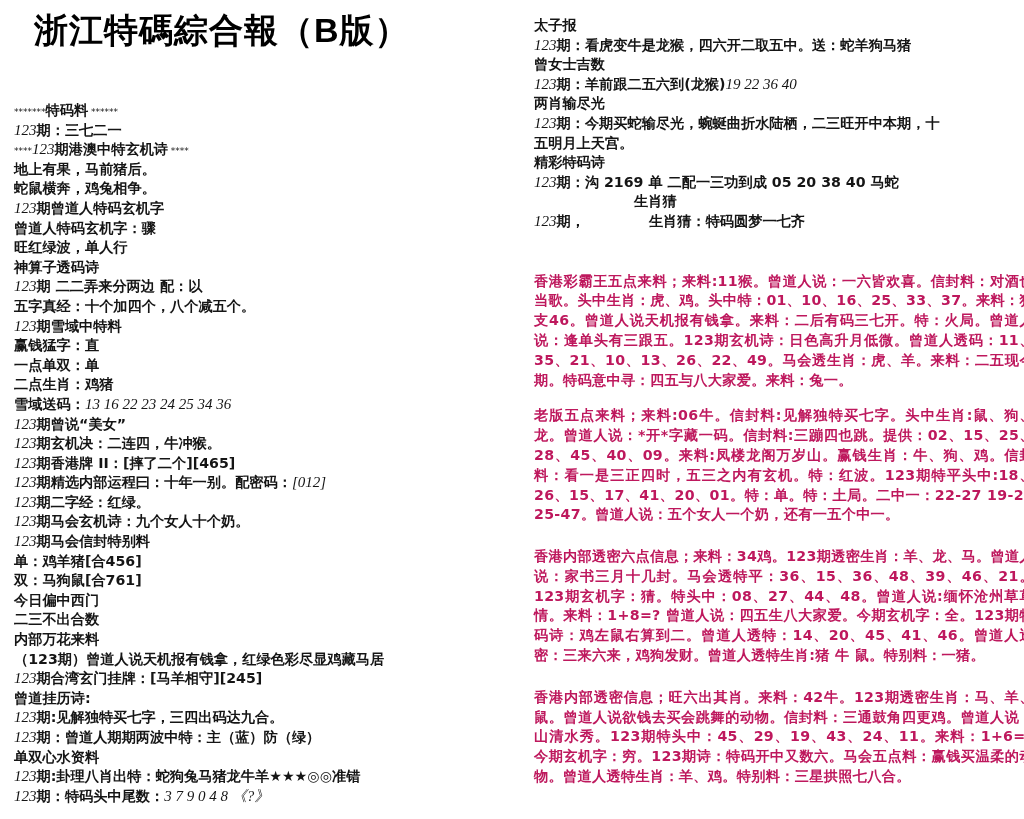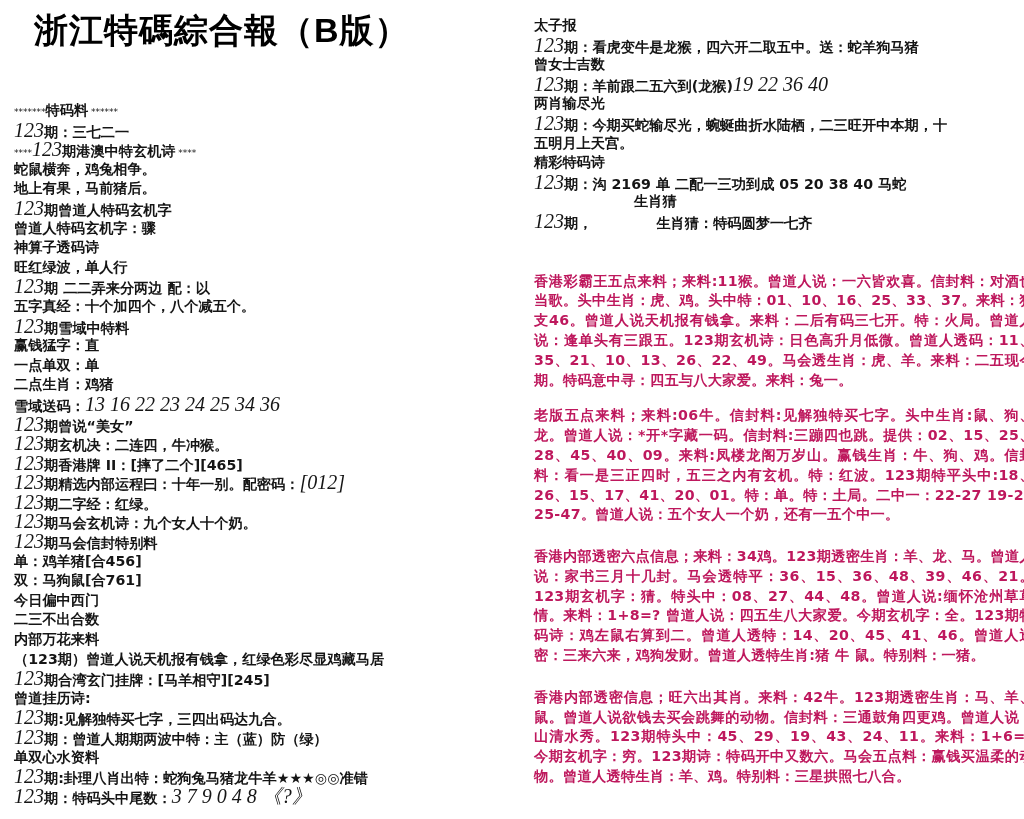--- a/index.html
+++ b/index.html
@@ -14,21 +14,21 @@
   }
   .col {
     position: absolute; top: 0;
   }
   .col-left { left: 14px; width: 490px; top: 101px; }
   .col-right { left: 534px; width: 500px; top: 16px; }
   .line {
     font-size: 14.2px; line-height: 19.6px; height: 19.6px; white-space: nowrap;
     font-weight: bold; color: #151515;
   }
-  .line .num, .para .num { font-family: "Liberation Serif", serif; font-style: italic; font-weight: normal; font-size: 20px; }
+  .line .num, .para .num { font-family: "Liberation Serif", serif; font-style: italic; font-weight: normal; font-size: 15px; }
   .para {
     font-size: 14.2px; line-height: 19.8px; font-weight: bold; color: #be185d;
     text-align: justify; letter-spacing: 0.3px;
   }
   .gap-m { height: 16px; }
   .gap-l { height: 22px; }
   .stars-small { font-size: 9px; font-weight: normal; letter-spacing: 0; }
   .indent-2 { padding-left: 100px; }
 </style>
 </head>
@@ -37,26 +37,26 @@
 <div class="title">浙江特碼綜合報（B版）</div>
 
 <div class="col col-left">
   <div class="line">
     <span class="stars-small">*******</span><span>特码料</span><span class="stars-small"> ******</span>
   </div>
   <div class="line"><span class="num">123</span><span>期：三七二一</span></div>
   <div class="line">
     <span class="stars-small">****</span><span class="num">123</span><span>期港澳中特玄机诗</span><span class="stars-small"> ****</span>
   </div>
+  <div class="line">地上有果，马前猪后。</div>
   <div class="line">蛇鼠横奔，鸡兔相争。</div>
-  <div class="line">地上有果，马前猪后。</div>
   <div class="line"><span class="num">123</span><span>期曾道人特码玄机字</span></div>
   <div class="line">曾道人特码玄机字：骤</div>
+  <div class="line">旺红绿波，单人行</div>
   <div class="line">神算子透码诗</div>
-  <div class="line">旺红绿波，单人行</div>
   <div class="line"><span class="num">123</span><span>期 二二弄来分两边 配：以</span></div>
   <div class="line">五字真经：十个加四个，八个减五个。</div>
   <div class="line"><span class="num">123</span><span>期雪域中特料</span></div>
   <div class="line">赢钱猛字：直</div>
   <div class="line">一点单双：单</div>
   <div class="line">二点生肖：鸡猪</div>
   <div class="line"><span>雪域送码：</span><span class="num">13 16 22 23 24 25 34 36</span></div>
   <div class="line"><span class="num">123</span><span>期曾说“美女”</span></div>
   <div class="line"><span class="num">123</span><span>期玄机决：二连四，牛冲猴。</span></div>
   <div class="line"><span class="num">123</span><span>期香港牌 II：[摔了二个][465]</span></div>

